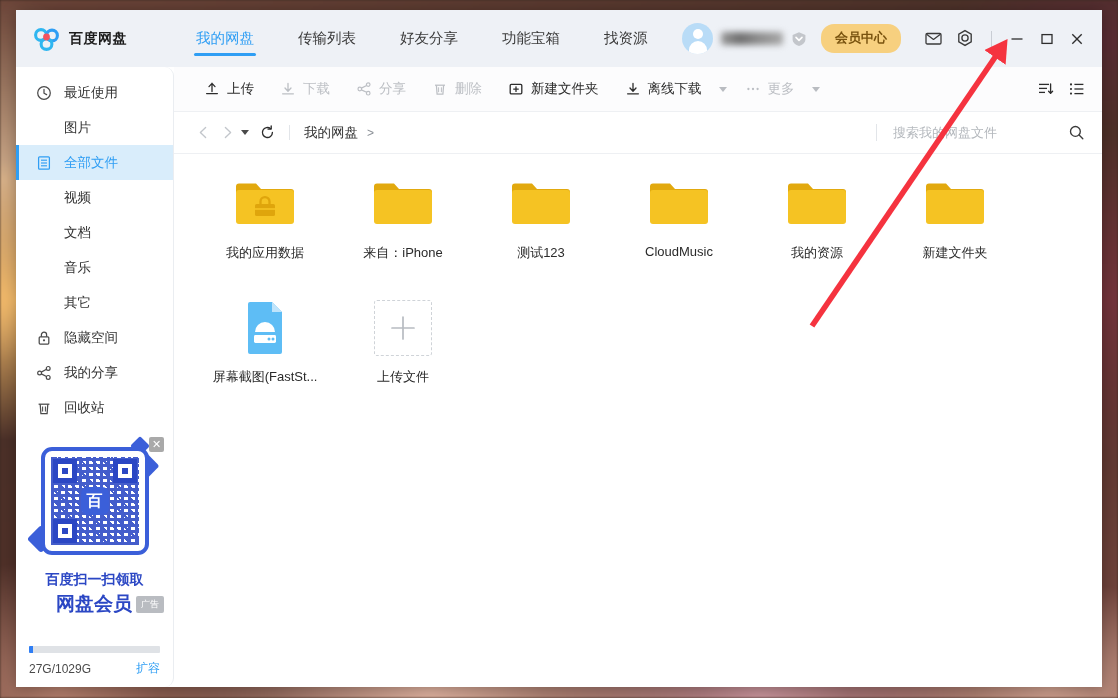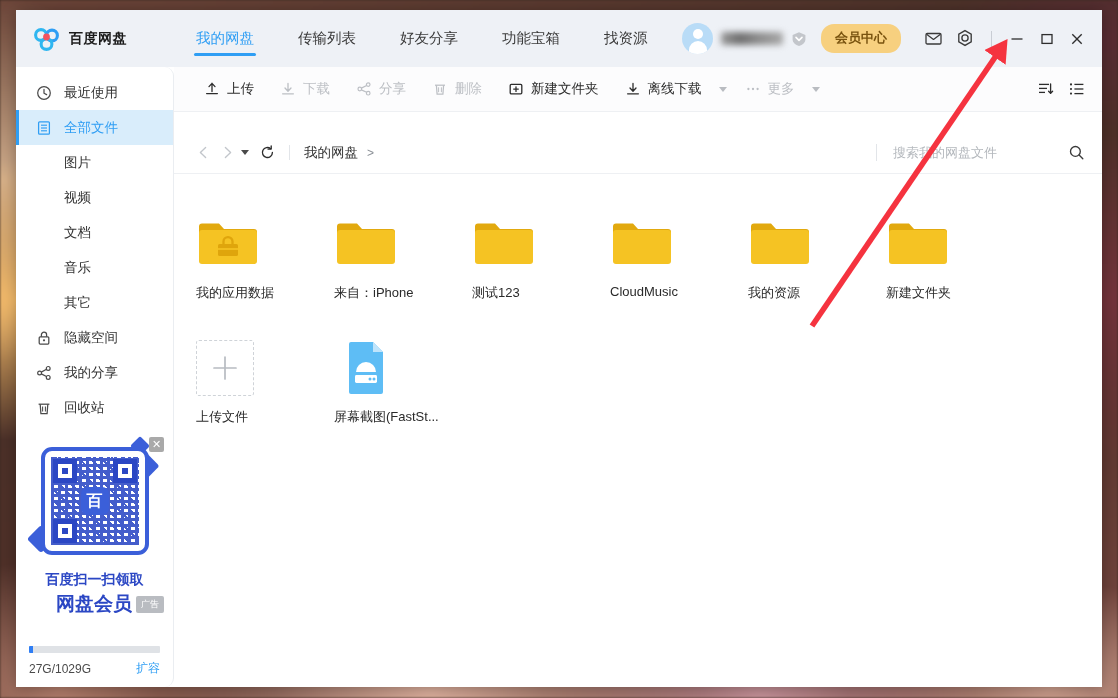--- a/index.html
+++ b/index.html
@@ -236,21 +236,21 @@
   }
   #storage-fill { height: 100%; width: 2.7%; background: #2f7ef4; }
   #storage-row {
     display: flex; justify-content: space-between; align-items: center;
     font-size: 12px;
   }
   #storage-text { color: #4a4a4a; }
   #storage-expand { color: #2f9ef4; cursor: pointer; }
 
   
-  #main { flex: 1; display: flex; flex-direction: column; min-width: 0; background: #fff; gap: 20px; }
+  #main { flex: 1; display: flex; flex-direction: column; min-width: 0; background: #fff; }
 
   #toolbar {
     height: 45px; flex: none;
     display: flex; align-items: center;
     padding: 0 13px 0 17px;
     border-bottom: 1px solid #eef0f3;
     background: #fcfcfd;
   }
   .tb-btn {
     display: flex; align-items: center; gap: 7px;
@@ -302,21 +302,21 @@
   #search-btn { width: 26px; height: 26px; display:flex; align-items:center; justify-content:center; cursor: pointer; }
 
   
   #file-area { flex: 1; overflow: auto; padding: 20px 0 0 0; }
   #file-grid {
     display: flex; flex-wrap: wrap;
     padding-left: 22px;
   }
   .file-tile {
     width: 138px; height: 124px;
-    display: flex; flex-direction: column; align-items: flex-start;
+    display: flex; flex-direction: column; align-items: center;
     cursor: pointer; padding-top: 2px;
   }
   .file-icon { width: 64px; height: 56px; position: relative; }
   .file-name {
     margin-top: 12px; font-size: 13px; color: #2a2a2a;
     max-width: 128px; text-align: center;
     overflow: hidden; white-space: nowrap; text-overflow: ellipsis;
   }
   .upload-tile .file-icon {
     width: 58px; height: 56px;
@@ -430,34 +430,34 @@
         <div class="nav-item">
           <span class="nav-ico">
             <svg width="16" height="16" viewBox="0 0 16 16">
               <circle cx="8" cy="8" r="6.3" fill="none" stroke="#4a4a4a" stroke-width="1.25"></circle>
               <path d="M8 4.4 V8.2 L10.6 9.6" fill="none" stroke="#4a4a4a" stroke-width="1.25" stroke-linecap="round"></path>
             </svg>
           </span>
           <span>最近使用</span>
         </div>
 
+        <div class="nav-item sub">
+          <span>图片</span>
+        </div>
+
         <div class="nav-item selected">
           <span class="nav-ico">
             <svg width="16" height="16" viewBox="0 0 16 16">
               <rect x="2.6" y="1.8" width="10.8" height="12.4" rx="1" fill="none" stroke="#2f9ef4" stroke-width="1.25"></rect>
               <line x1="5" y1="5.2" x2="11" y2="5.2" stroke="#2f9ef4" stroke-width="1.15"></line>
               <line x1="5" y1="8" x2="11" y2="8" stroke="#2f9ef4" stroke-width="1.15"></line>
               <line x1="5" y1="10.8" x2="11" y2="10.8" stroke="#2f9ef4" stroke-width="1.15"></line>
             </svg>
           </span>
           <span>全部文件</span>
-        </div>
-
-        <div class="nav-item sub">
-          <span>图片</span>
         </div>
         <div class="nav-item sub">
           <span>视频</span>
         </div>
         <div class="nav-item sub">
           <span>文档</span>
         </div>
         <div class="nav-item sub">
           <span>音乐</span>
         </div>
@@ -741,44 +741,44 @@
           <div class="file-tile">
             <span class="file-icon">
               <svg width="64" height="56" viewBox="0 0 64 56">
                 <path d="M3 10.5 a3 3 0 0 1 3-3 h17 l5 5.5 h30 a3 3 0 0 1 3 3 v2 H3 Z" fill="#e2a90e"></path>
                 <rect x="3" y="14" width="58" height="34" rx="3" fill="#f5c323"></rect>
               </svg>
             </span>
             <span class="file-name">新建文件夹</span>
           </div>
 
-          <div class="file-tile upload-tile">
-            <span class="file-icon">
-              <svg width="34" height="34" viewBox="0 0 34 34">
-                <line x1="17" y1="6" x2="17" y2="28" stroke="#b7bbc1" stroke-width="1.7" stroke-linecap="round"></line>
-                <line x1="6" y1="17" x2="28" y2="17" stroke="#b7bbc1" stroke-width="1.7" stroke-linecap="round"></line>
-              </svg>
-            </span>
-            <span class="file-name">上传文件</span>
-          </div>
-
           <div class="file-tile">
             <span class="file-icon">
               <svg width="64" height="56" viewBox="0 0 64 56">
                 <path d="M17 2 h22 l10 10 v40 a2 2 0 0 1 -2 2 H17 a2 2 0 0 1 -2 -2 V4 a2 2 0 0 1 2 -2 Z" fill="#5ebdf5"></path>
                 <path d="M39 2 l10 10 h-10 Z" fill="#bfe4fb"></path>
                 <path d="M22 32 a10 10 0 0 1 20 0 Z" fill="#fff"></path>
                 <rect x="21" y="35" width="22" height="8" rx="1.4" fill="#fff"></rect>
                 <circle cx="36" cy="39" r="1.5" fill="#5ebdf5"></circle>
                 <circle cx="40" cy="39" r="1.5" fill="#5ebdf5"></circle>
               </svg>
             </span>
             <span class="file-name">屏幕截图(FastSt...</span>
           </div>
 
+          <div class="file-tile upload-tile">
+            <span class="file-icon">
+              <svg width="34" height="34" viewBox="0 0 34 34">
+                <line x1="17" y1="6" x2="17" y2="28" stroke="#b7bbc1" stroke-width="1.7" stroke-linecap="round"></line>
+                <line x1="6" y1="17" x2="28" y2="17" stroke="#b7bbc1" stroke-width="1.7" stroke-linecap="round"></line>
+              </svg>
+            </span>
+            <span class="file-name">上传文件</span>
+          </div>
+
         </div>
       </div>
 
 
     </div>
   </div>
 </div>
 
 <svg id="annotation-arrow" viewBox="0 0 1118 698">
   <defs>

